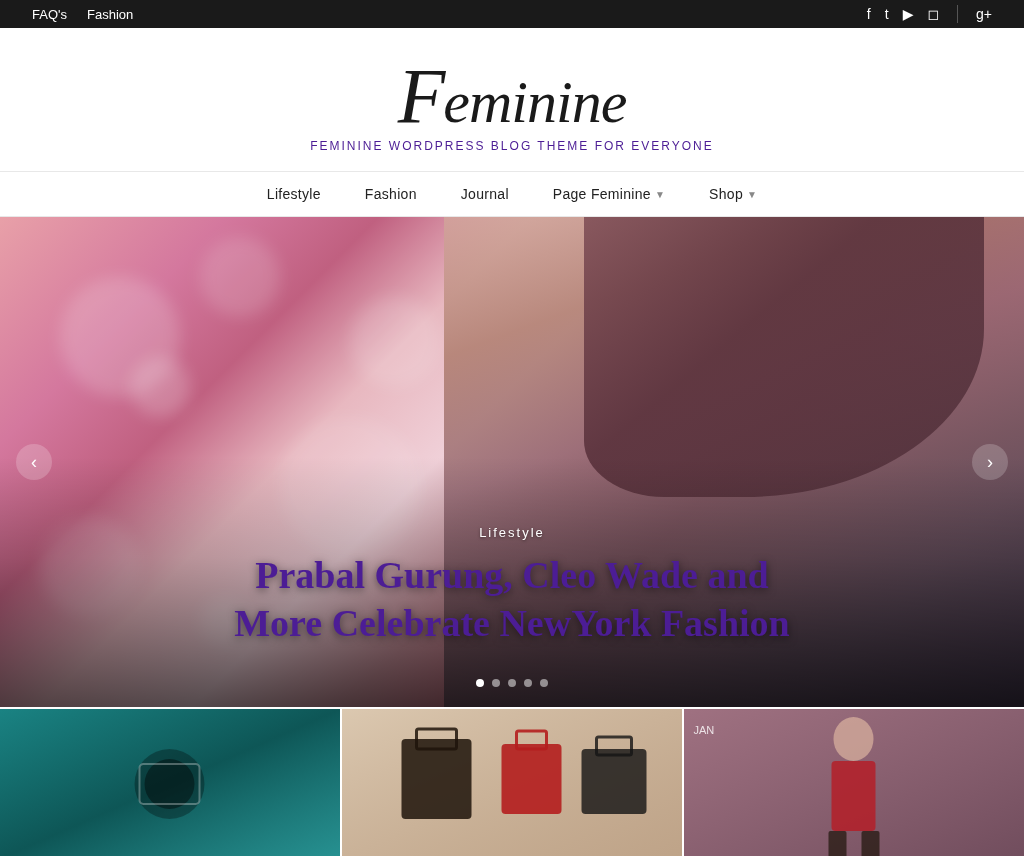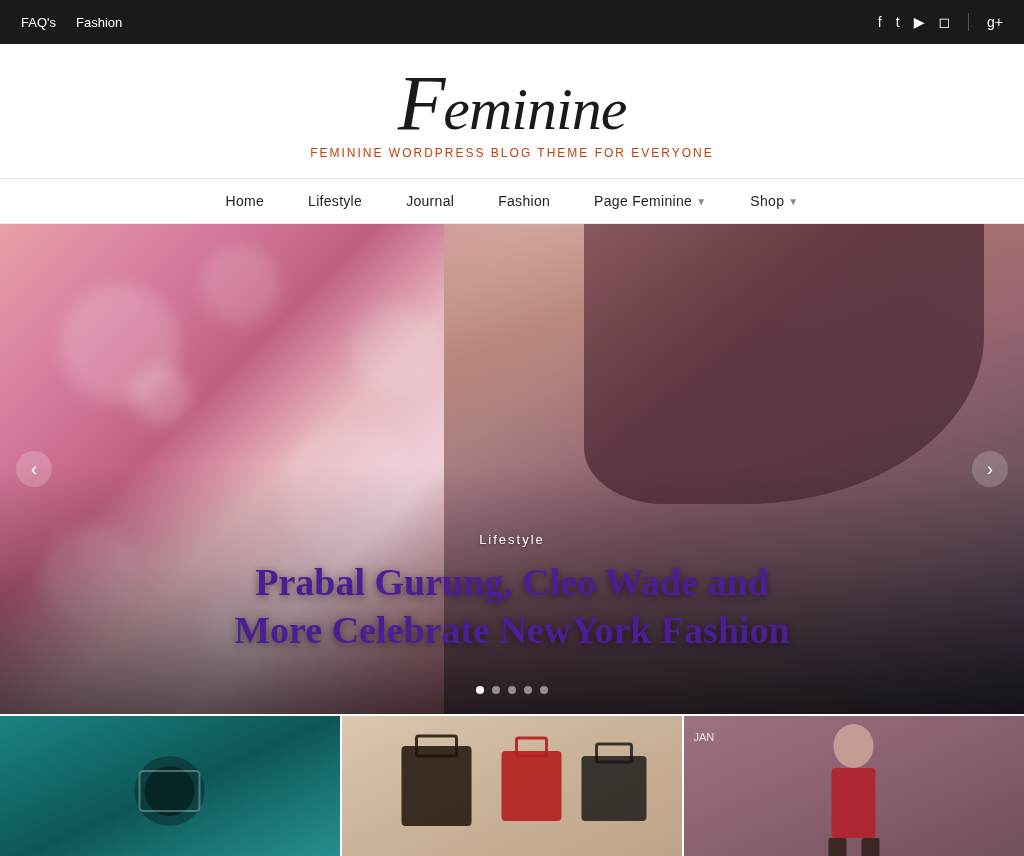--- a/index.html
+++ b/index.html
@@ -5,50 +5,50 @@
     * { margin: 0; padding: 0; box-sizing: border-box; }
     body { font-family: Georgia, serif; background: #fff; width: 1024px; overflow-x: hidden; }
 
     
     .top-bar {
       background: #1a1a1a;
       color: #fff;
       display: flex;
       align-items: center;
       justify-content: space-between;
-      padding: 0 21px;
-      height: 44px;
+      padding: 0 32px;
+      height: 28px;
       font-family: Arial, sans-serif;
       font-size: 13px;
     }
     .top-bar-left { display: flex; gap: 20px; }
     .top-bar-left a { color: #fff; text-decoration: none; }
     .top-bar-right { display: flex; align-items: center; gap: 14px; }
     .top-bar-right .social-icon { color: #fff; font-size: 14px; cursor: pointer; }
     .top-bar-divider { width: 1px; height: 18px; background: #555; margin: 0 4px; }
 
     
     .site-header {
       display: flex;
       flex-direction: column;
       align-items: center;
-      padding: 20px 0 18px;
+      padding: 29px 0 18px;
       background: #fff;
     }
     .site-logo {
       font-size: 62px;
       font-family: 'Georgia', cursive;
       font-style: italic;
       color: #1a1a1a;
       line-height: 1;
       letter-spacing: -1px;
     }
     .site-tagline {
       font-size: 12px;
-      color: #c2410c;
+      color: #4c1d95;
       letter-spacing: 2px;
       margin-top: 4px;
       font-family: Arial, sans-serif;
       text-transform: uppercase;
       font-style: normal;
     }
 
     
     .nav-bar {
       border-top: 1px solid #e8e8e8;
@@ -229,24 +229,23 @@
 
 <header class="site-header">
   <div class="site-logo">
     <span style="font-size:78px; font-family: Georgia, serif; font-style:italic; letter-spacing:-2px;">F</span><span style="font-family: Georgia, serif; font-style:italic; font-size:60px; letter-spacing:-1px;">eminine</span>
   </div>
   <div class="site-tagline">Feminine WordPress Blog Theme For Everyone</div>
 </header>
 
 <nav class="nav-bar">
   <nav>
-    <a href="#">Home</a>
     <a href="#">Lifestyle</a>
+    <a href="#">Fashion</a>
     <a href="#">Journal</a>
-    <a href="#">Fashion</a>
     <a href="#">
       <span>Page Feminine</span>
       <span class="dropdown-arrow">▼</span>
     </a>
     <a href="#">
       <span>Shop</span>
       <span class="dropdown-arrow">▼</span>
     </a>
   </nav>
 </nav>

